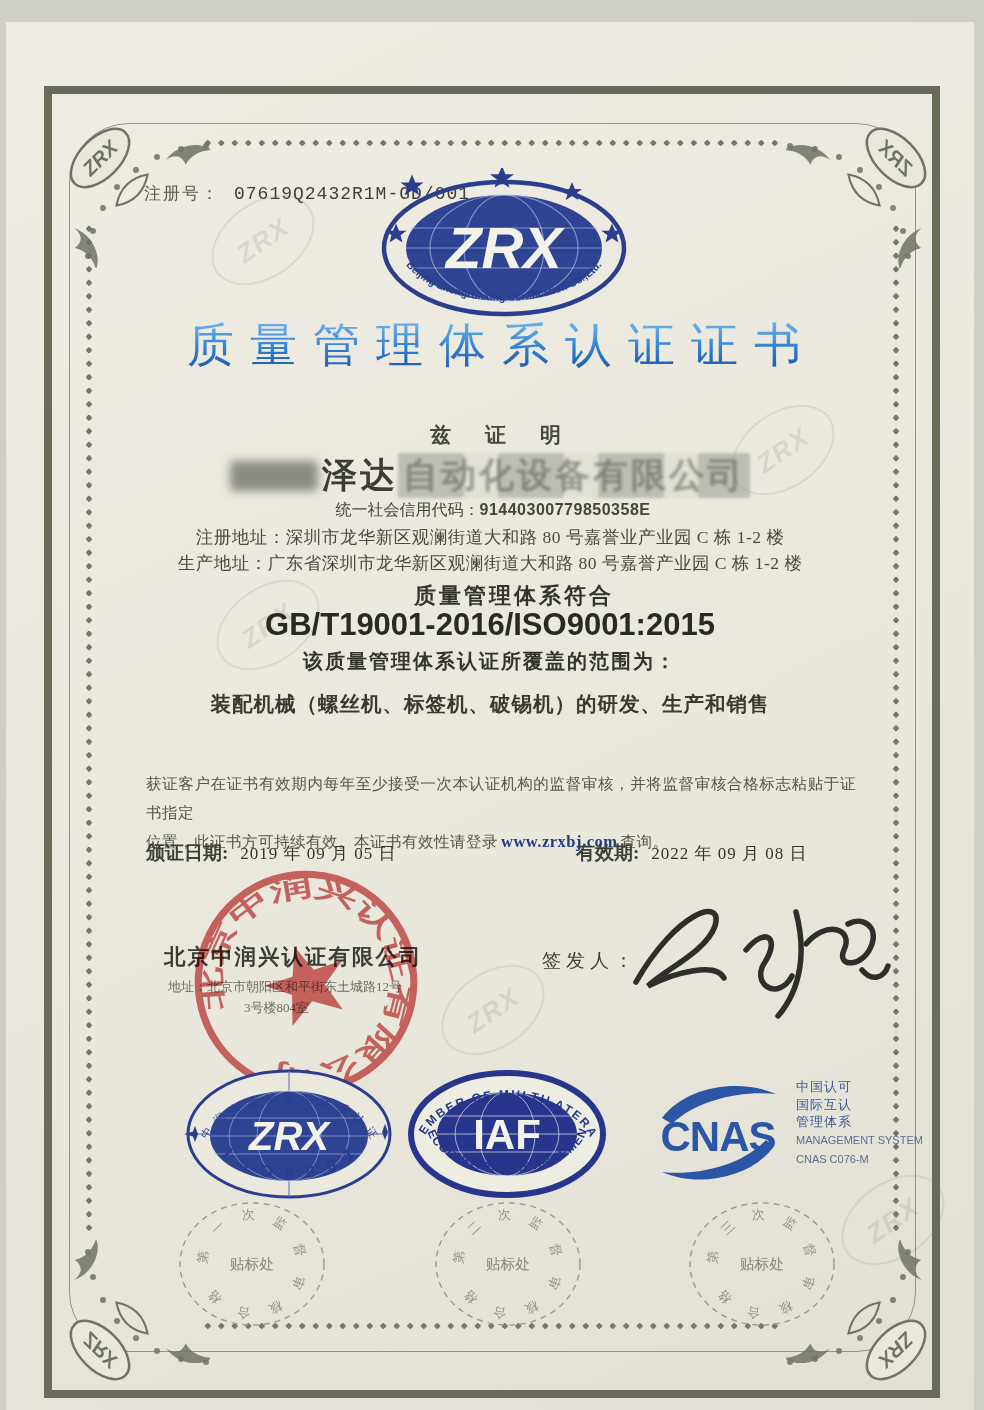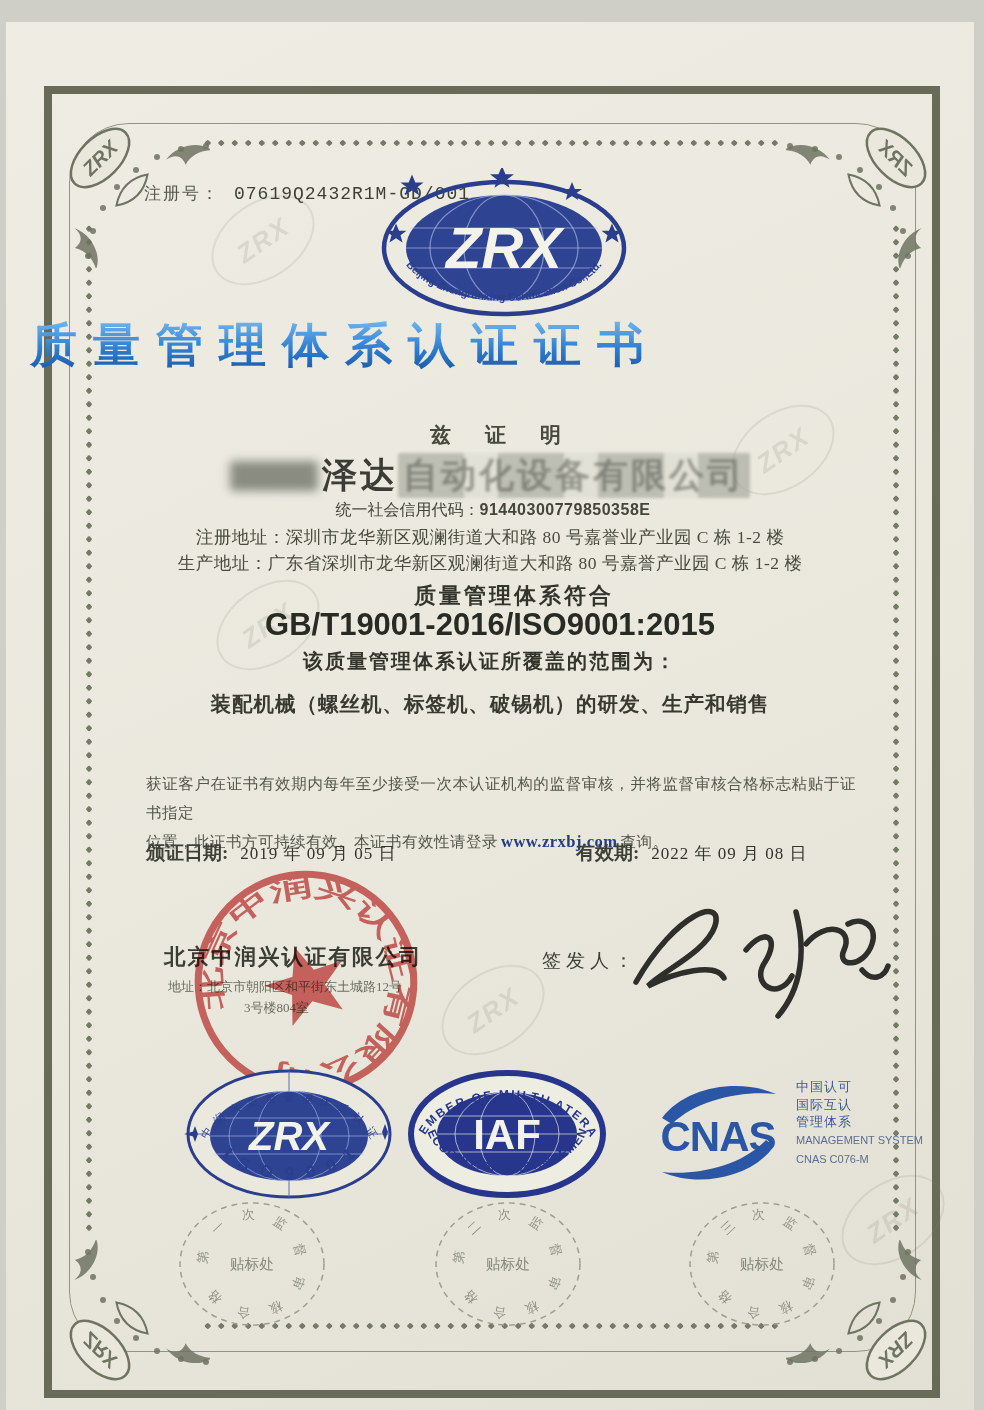--- a/index.html
+++ b/index.html
@@ -27,22 +27,22 @@
   .corner.br{top:1218px;left:780px;transform:rotate(180deg);}
   
   .wm{position:absolute;width:110px;height:72px;border:2px solid rgba(125,130,112,.16);
       border-radius:50%;transform:rotate(-35deg);display:flex;align-items:center;justify-content:center;
       color:rgba(125,130,112,.18);font:italic 700 26px "Liberation Sans",sans-serif;letter-spacing:2px;}
   
   .reg{position:absolute;top:160px;left:138px;font-size:17px;color:#565a4a;letter-spacing:2px;}
   .regno{font-family:"Liberation Mono","DejaVu Sans Mono",monospace;color:#3d4036;font-size:18px;
          letter-spacing:1px;margin-left:14px;}
   .mainlogo{position:absolute;top:146px;left:368px;width:260px;height:150px;}
-  .title{position:absolute;top:292px;left:0;right:0;
-         font-size:47px;font-weight:700;letter-spacing:16px;padding-left:24px;
+  .title{position:absolute;top:292px;left:0;right:0;text-align:center;
+         font-size:47px;font-weight:400;letter-spacing:16px;padding-left:24px;
          background:linear-gradient(180deg,#7fc2f3 0%,#2e7ed2 55%,#174f9d 100%);
          -webkit-background-clip:text;background-clip:text;color:transparent;}
   .infoline{position:absolute;top:376px;left:0;right:0;text-align:center;
             font-size:14.5px;color:#5a5d4f;letter-spacing:1px;}
   .hereby{position:absolute;top:399px;left:0;right:0;text-align:center;
           font-size:21px;color:#474a3d;letter-spacing:34px;padding-left:45px;font-weight:600;}
   .company{position:absolute;top:430px;left:0;right:0;text-align:center;font-size:35px;
            font-weight:700;color:#3a3c35;letter-spacing:3px;}
   .blob{display:inline-block;width:88px;height:30px;background:rgba(105,108,99,.75);
         filter:blur(5px);vertical-align:-4px;border-radius:3px;margin-right:4px;}

